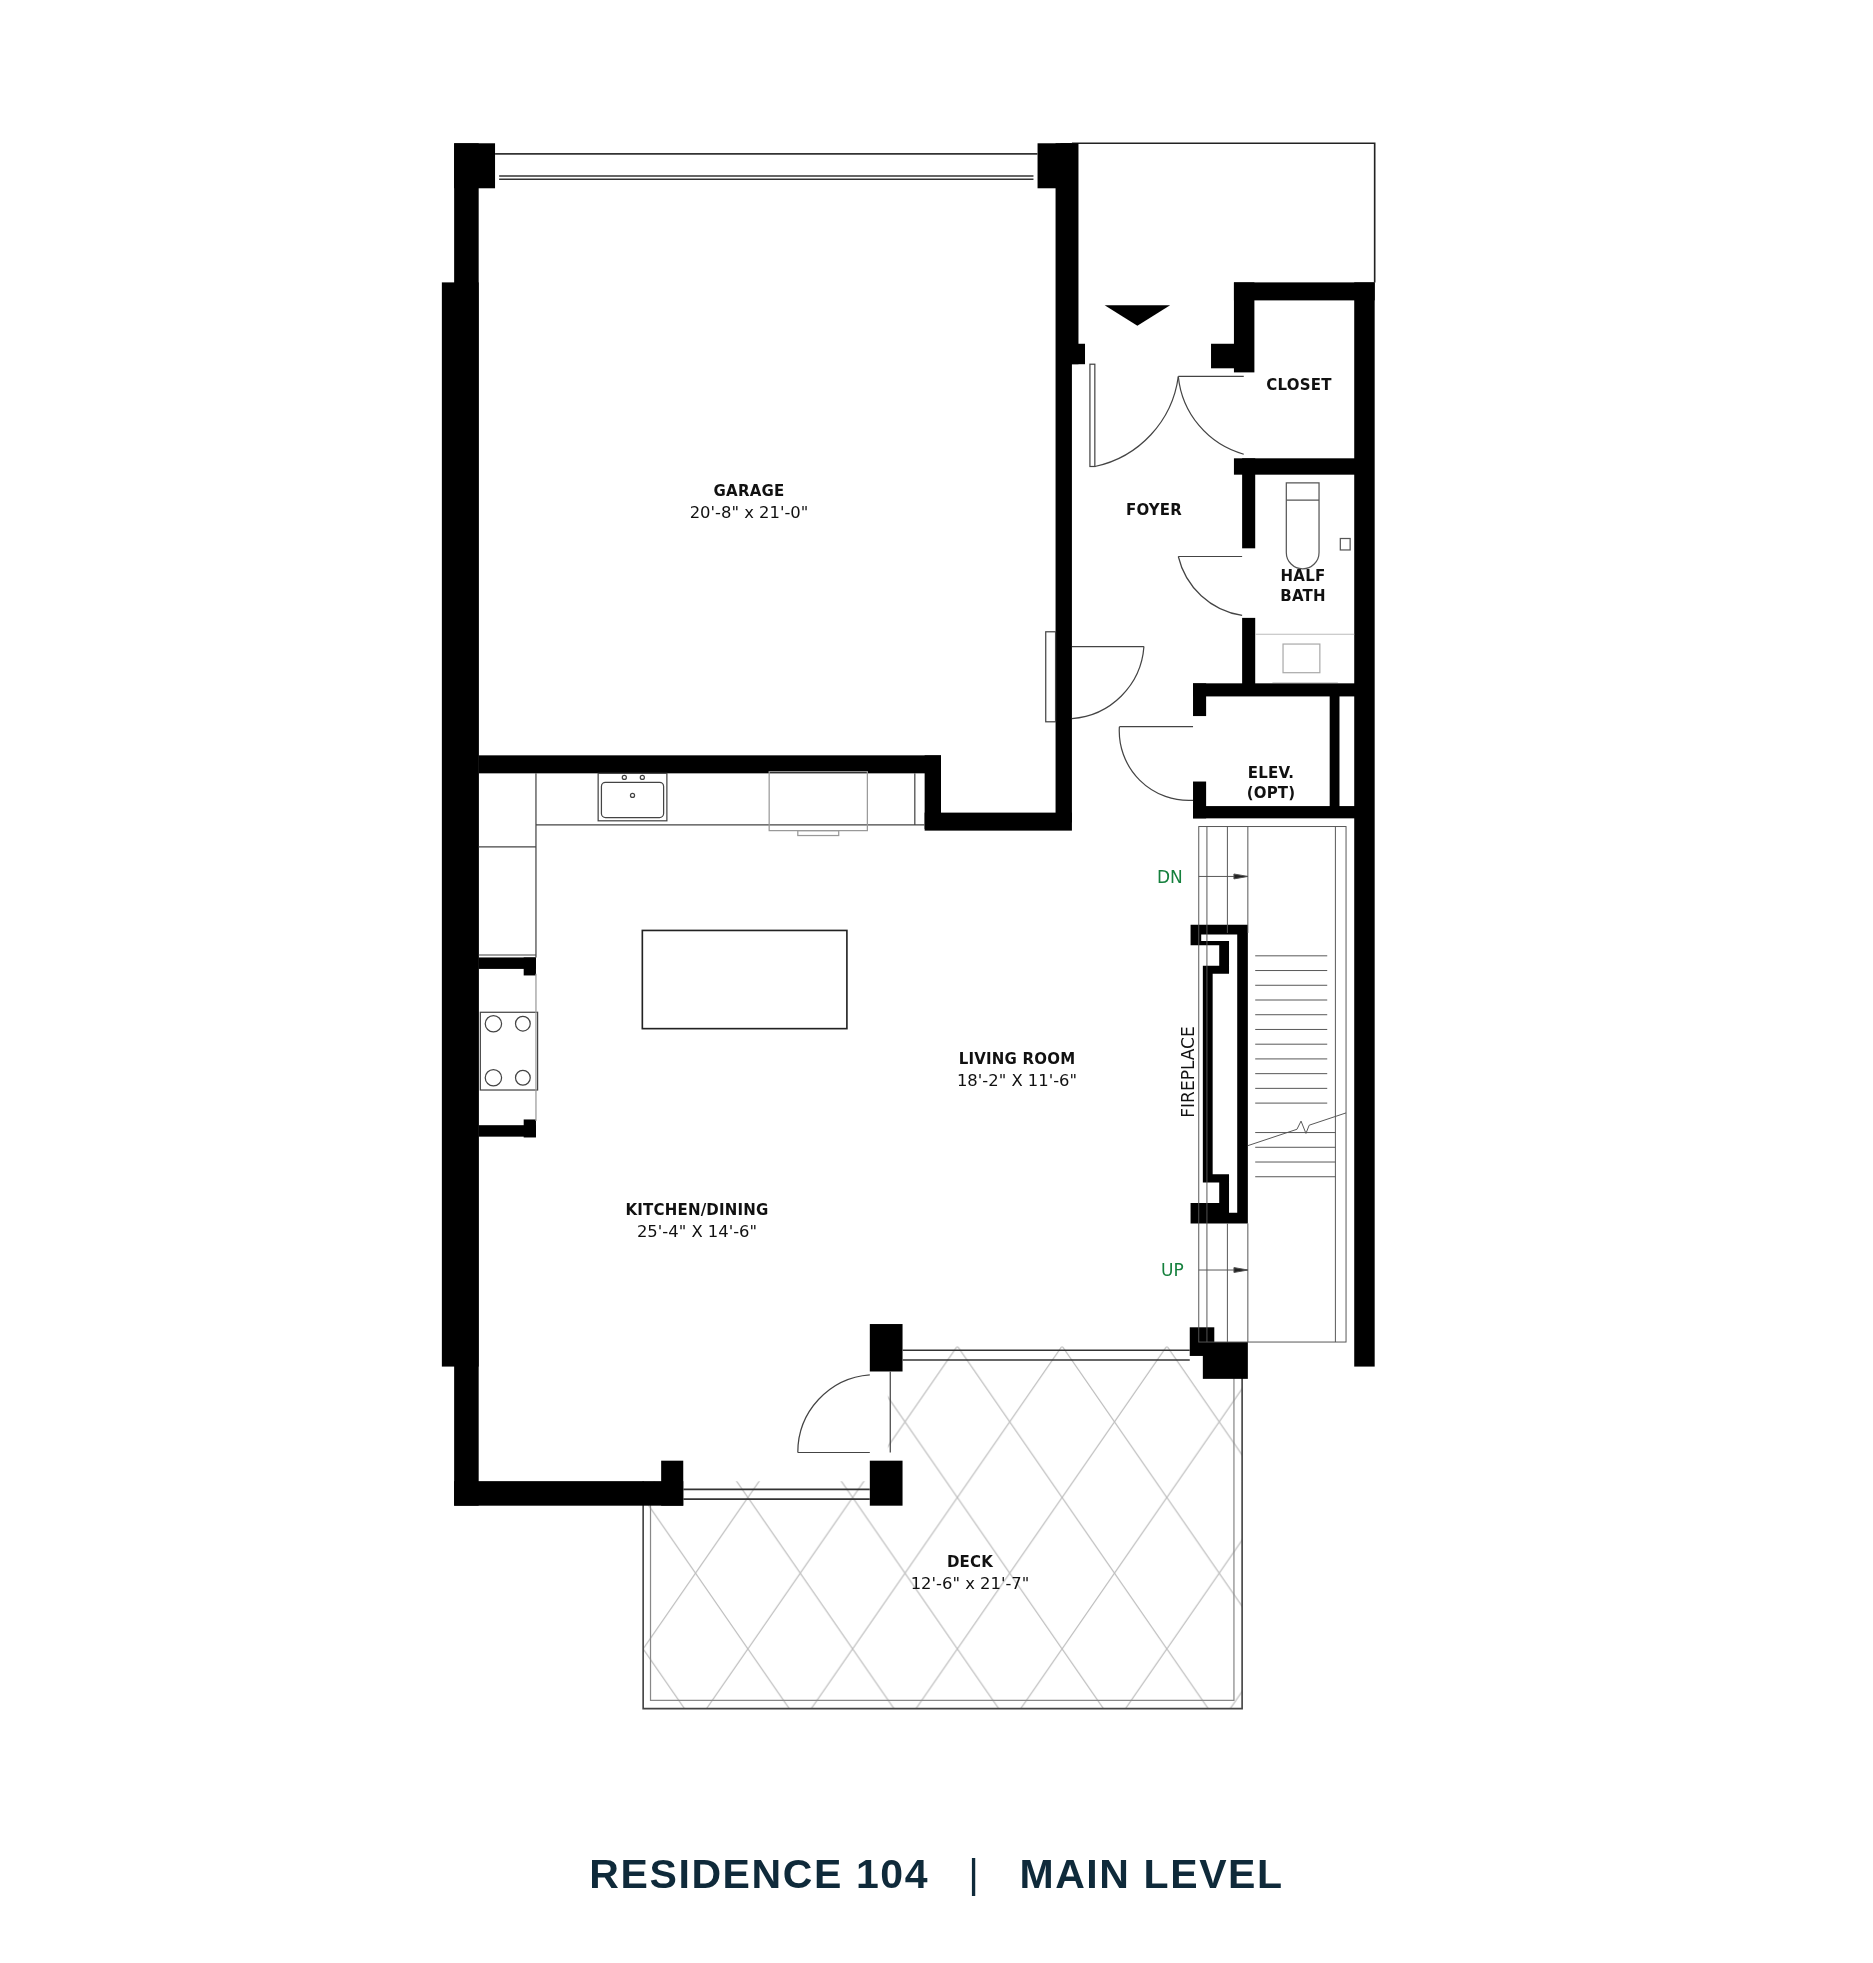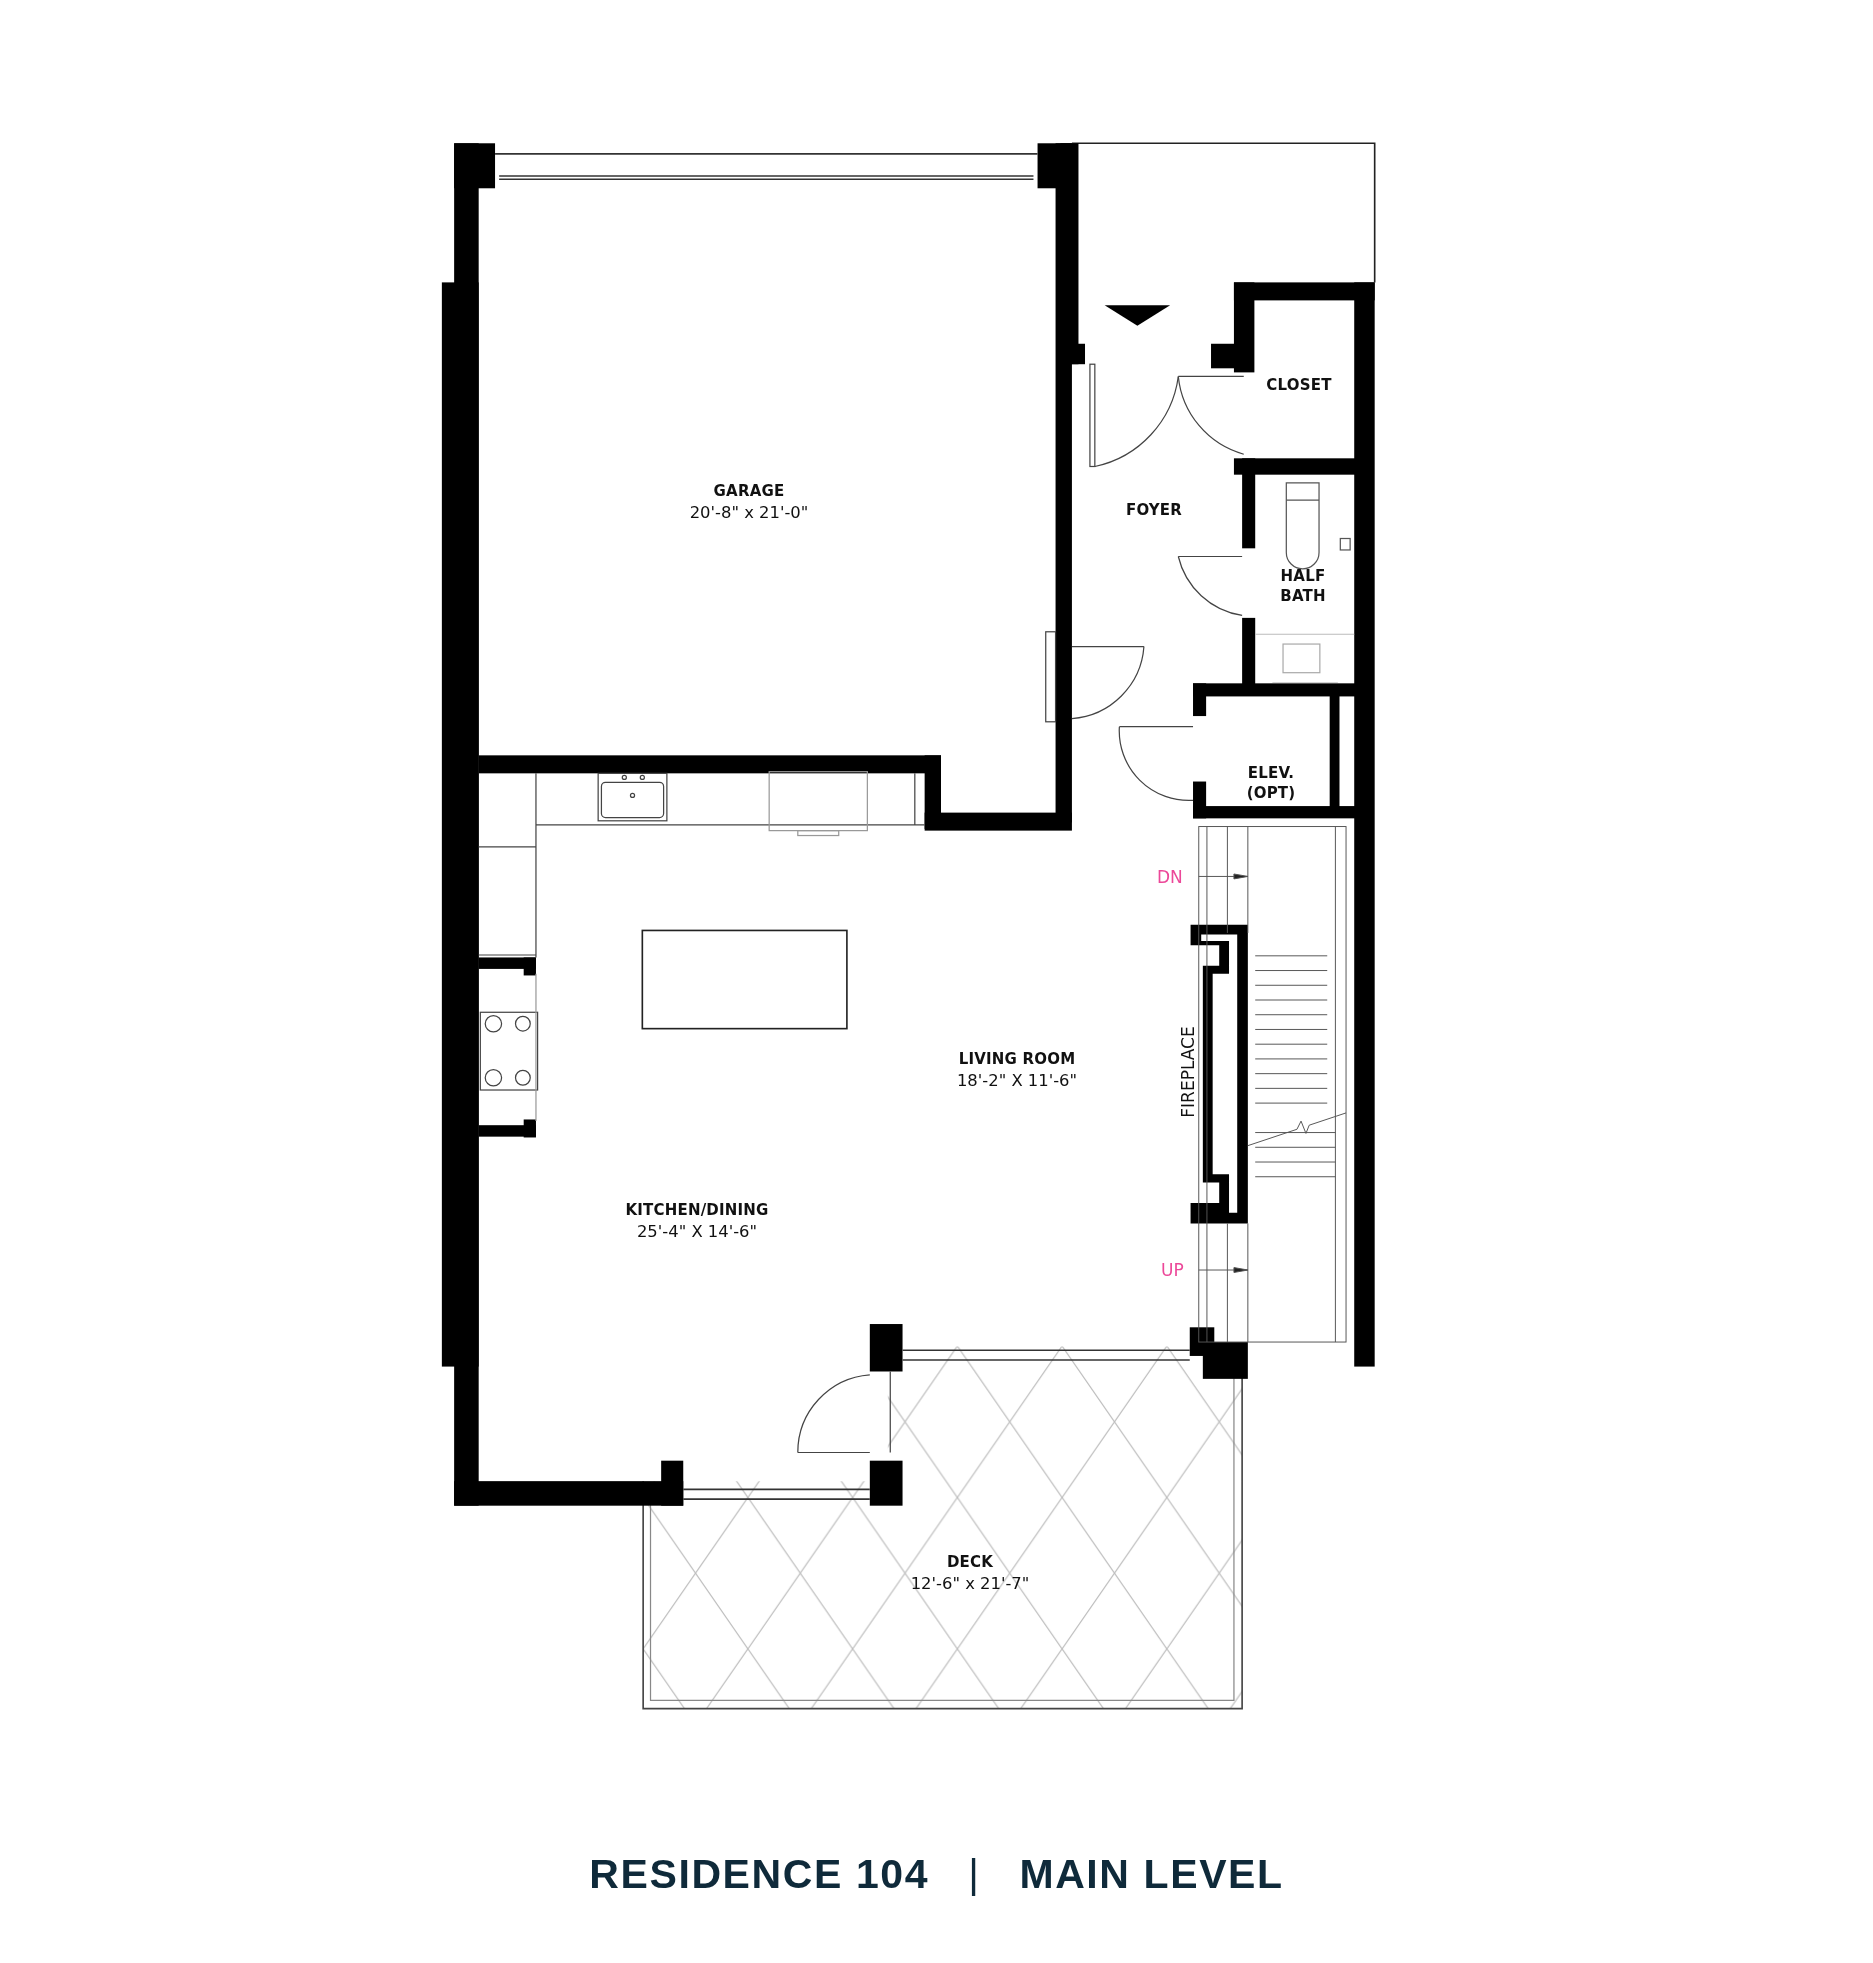--- a/index.html
+++ b/index.html
@@ -1,21 +1,21 @@
 <!DOCTYPE html>
 <html style="font-size:13px"><head>
 <meta charset="utf-8">
 <style>
   html, body { margin: 0; padding: 0; background: #ffffff; }
   body { width: 1873px; height: 1964px; position: relative; overflow: hidden; font-family: "Liberation Sans", "DejaVu Sans", sans-serif; }
   #plan { position: absolute; left: 0; top: 0; width: 1873px; height: 1964px; }
   .room-label { position: absolute; text-align: center; color: #111; transform: translateX(-50%); white-space: nowrap; }
   .room-name { font-family: "DejaVu Sans", sans-serif; font-weight: bold; font-size: 15px; letter-spacing: 0.2px; line-height: 1.3; display: block; }
   .room-dim { font-family: "DejaVu Sans", sans-serif; font-size: 16.4px; line-height: 1.3; display: block; }
-  .small-label { position: absolute; font-family: "DejaVu Sans", sans-serif; font-size: 17px; color: #ec4899; }
+  .small-label { position: absolute; font-family: "DejaVu Sans", sans-serif; font-size: 17px; color: #15803d; }
   .fireplace-label { position: absolute; font-family: "DejaVu Sans", sans-serif; font-size: 17px; color: #111; transform: rotate(-90deg); transform-origin: center; white-space: nowrap; }
   .title { position: absolute; left: 0; width: 1873px; top: 1851px; text-align: center; font-family: "Liberation Sans", sans-serif; font-weight: bold; font-size: 41px; letter-spacing: 1.6px; color: #0f2a3a; }
   .title .sep { display: inline-block; margin: 0 39px; font-weight: normal; }
 </style>
 </head>
 <body>
 
 <svg id="plan" viewBox="0 0 2289 2400" xmlns="http://www.w3.org/2000/svg">
 
   <g fill="none" stroke="#222" stroke-width="2">

